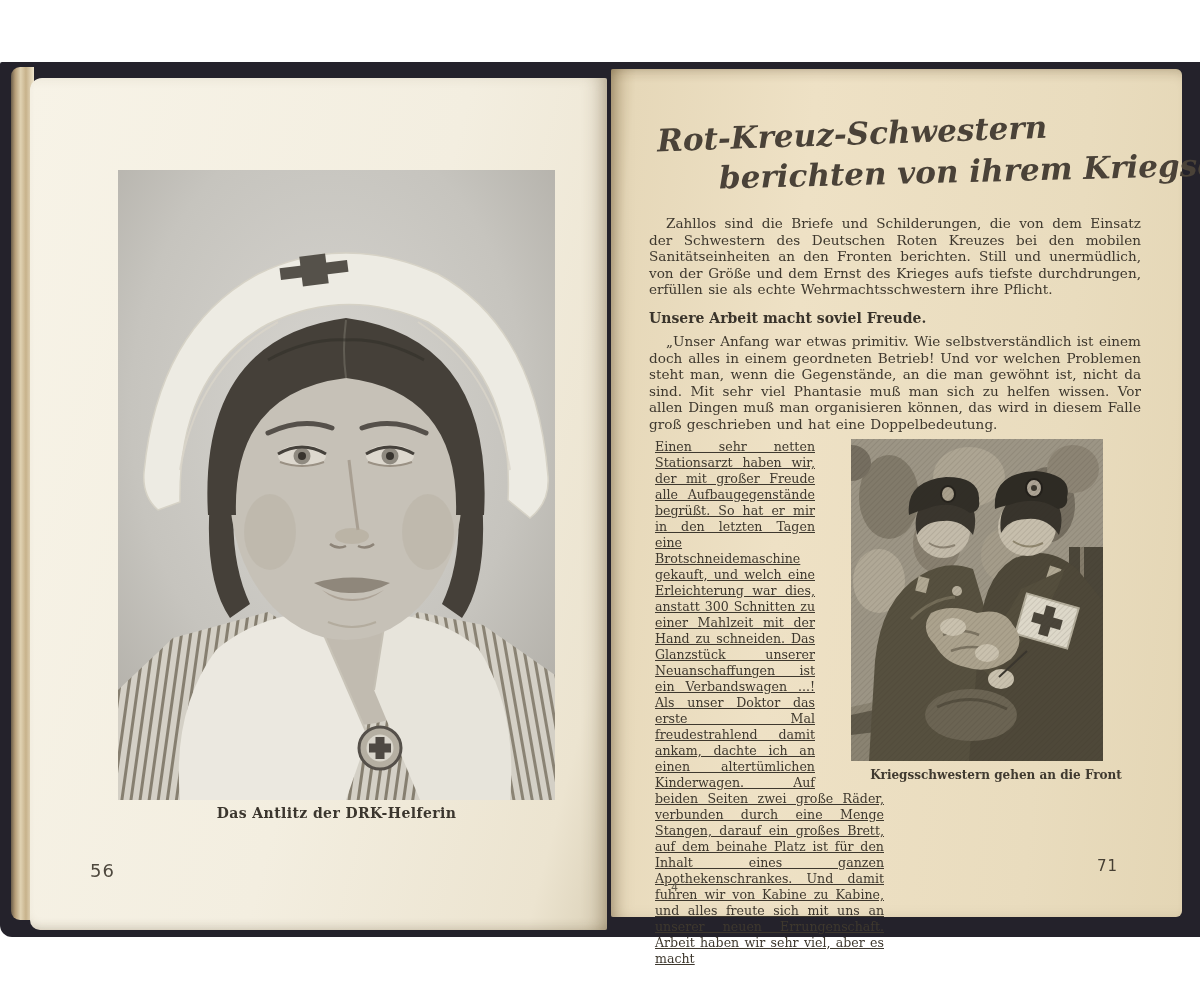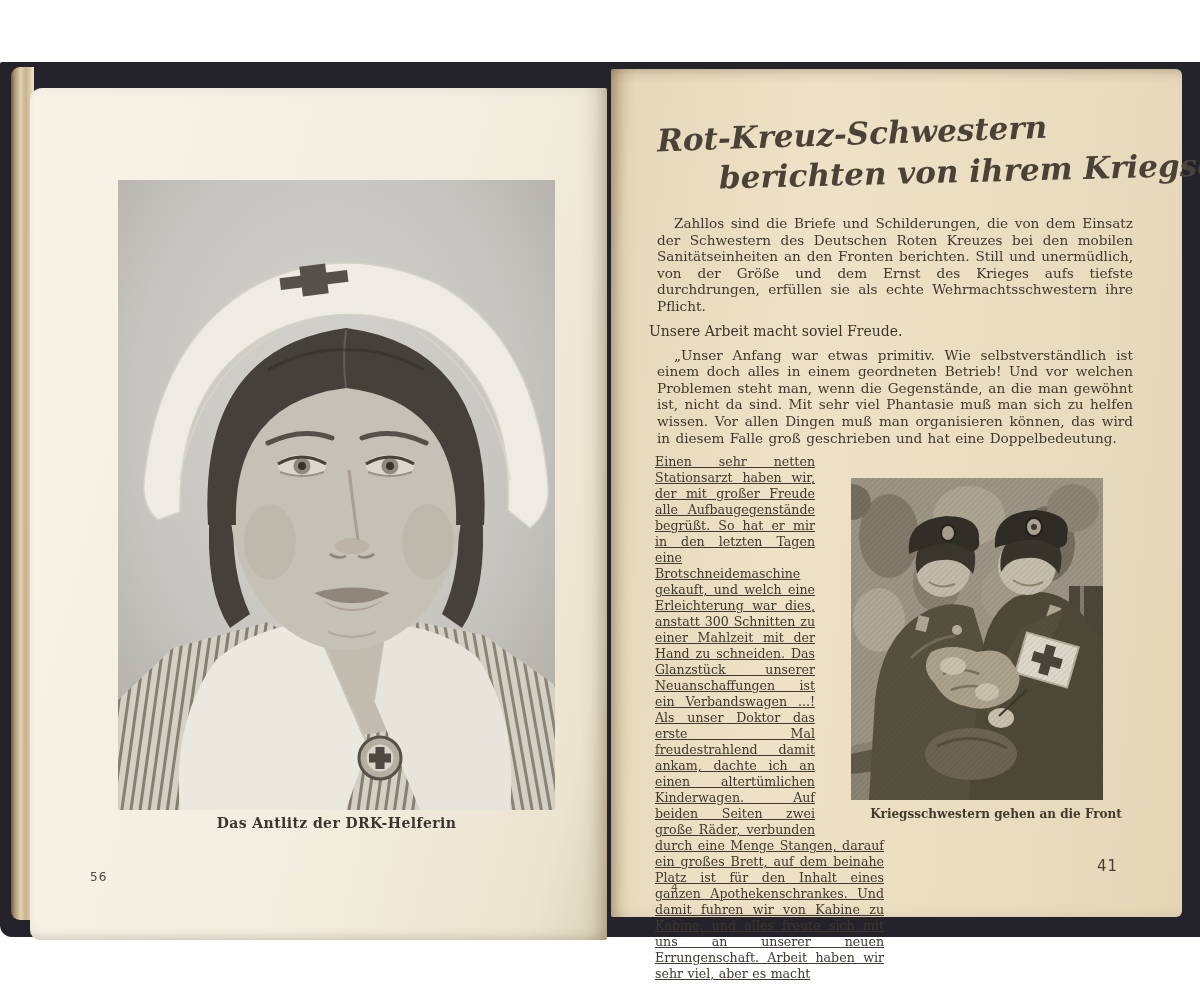--- a/index.html
+++ b/index.html
@@ -12,21 +12,21 @@
     position:absolute;left:0;top:62px;width:1200px;height:875px;
     background:#24222b;border-radius:2px 0 0 12px;
   }
   .page-edges{
     position:absolute;left:11px;top:67px;width:23px;height:853px;
     background:linear-gradient(90deg,#6b5d4a 0%,#b59d78 18%,#e0d2b2 42%,#c7b28b 65%,#efe5cd 100%);
     border-radius:9px 0 0 9px;
   }
   .page{position:absolute;}
   .page.left{
-    left:30px;top:88px;width:577px;height:852px;
+    left:30px;top:78px;width:577px;height:852px;
     background:linear-gradient(105deg,#f7f3e7 0%,#f3eee0 55%,#ece4d0 90%,#dbd1b8 100%);
     border-radius:12px 2px 2px 10px;
     box-shadow:inset -16px 0 20px -12px rgba(92,72,40,.45), inset 0 -8px 12px -8px rgba(92,72,40,.25);
   }
   .page.right{
     left:611px;top:69px;width:571px;height:848px;
     background:linear-gradient(95deg,#d6c5a1 0%,#e6d8b9 4%,#eee1c5 32%,#e9dcbe 75%,#e4d6b5 100%);
     border-radius:2px 6px 6px 2px;
     box-shadow:inset 12px 0 18px -10px rgba(80,60,30,.55), inset 0 10px 14px -10px rgba(80,60,30,.3);
   }
@@ -34,40 +34,40 @@
   .portrait{
     position:absolute;left:88px;top:92px;width:437px;height:630px;
   }
   .portrait svg{display:block;width:437px;height:630px;}
   .caption-left{
     position:absolute;left:88px;top:727px;width:437px;
     text-align:center;font-size:14px;font-weight:bold;color:#3b362e;letter-spacing:.4px;
   }
   .pagenum-left{
     position:absolute;left:60px;top:782px;
-    font-family:"DejaVu Sans",sans-serif;font-size:12px;color:#4e483e;letter-spacing:1px;
+    font-family:"DejaVu Sans",sans-serif;font-size:18px;color:#4e483e;letter-spacing:1px;
   }
   .content{
     position:absolute;left:38px;top:42px;width:492px;
   }
   .script-title{
     font-style:italic;font-weight:700;font-size:31px;line-height:38px;
     color:#4a4238;margin:0;white-space:nowrap;
   }
   .script-title.l1{margin:2px 0 0 8px;transform:rotate(-2deg);}
   .script-title.l2{margin:2px 0 24px 70px;transform:rotate(-1.5deg);}
   p.body{
     font-size:13.6px;line-height:16.6px;text-align:justify;text-indent:17px;
-    margin:8px;color:#3e382e;word-spacing:1px;
+    margin:0;color:#3e382e;word-spacing:1px;
   }
   h2.section{
-    font-size:14px;font-weight:normal;margin:4px 0 7px 0;color:#3a342b;
+    font-size:14px;font-weight:bold;margin:12px 0 7px 0;color:#3a342b;
   }
   .photowrap{
-    float:right;width:290px;margin:24px 0 4px 12px;padding-left:24px;
+    float:right;width:290px;margin:6px 0 4px 12px;padding-left:24px;
   }
   .photowrap svg{display:block;width:252px;height:322px;}
   .photowrap figcaption{
     font-size:12px;font-weight:bold;text-align:center;margin-top:7px;color:#403a30;
   }
   p.flow{
     font-size:12.6px;line-height:16px;text-align:justify;text-indent:0;
     margin:6px;color:#3e382e;width:229px;word-spacing:.5px;text-decoration:underline;
   }
   .sig-mark{
@@ -253,14 +253,14 @@
             <path d="M86,268 Q120,252 156,270" stroke="#544e3f" stroke-width="3" fill="none"></path>
           </g>
           <rect width="252" height="322" fill="url(#halftone)"></rect>
         </svg>
       </figure>
       <figcaption>Kriegsschwestern gehen an die Front</figcaption>
     </div>
     <p class="flow">Einen sehr netten Stationsarzt haben wir, der mit großer Freude alle Aufbaugegenstände begrüßt. So hat er mir in den letzten Tagen eine Brotschneidemaschine gekauft, und welch eine Erleichterung war dies, anstatt 300 Schnitten zu einer Mahlzeit mit der Hand zu schneiden. Das Glanzstück unserer Neuanschaffungen ist ein Verbandswagen ...! Als unser Doktor das erste Mal freudestrahlend damit ankam, dachte ich an einen altertümlichen Kinderwagen. Auf beiden Seiten zwei große Räder, verbunden durch eine Menge Stangen, darauf ein großes Brett, auf dem beinahe Platz ist für den Inhalt eines ganzen Apothekenschrankes. Und damit fuhren wir von Kabine zu Kabine, und alles freute sich mit uns an unserer neuen Errungenschaft. Arbeit haben wir sehr viel, aber es macht</p>
   </div>
   <div class="sig-mark">4</div>
-  <div class="pagenum-right">41</div>
+  <div class="pagenum-right">71</div>
 </div>
 
 </body></html>

